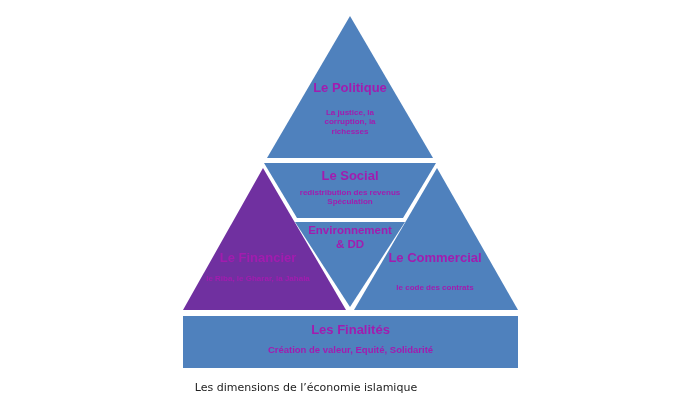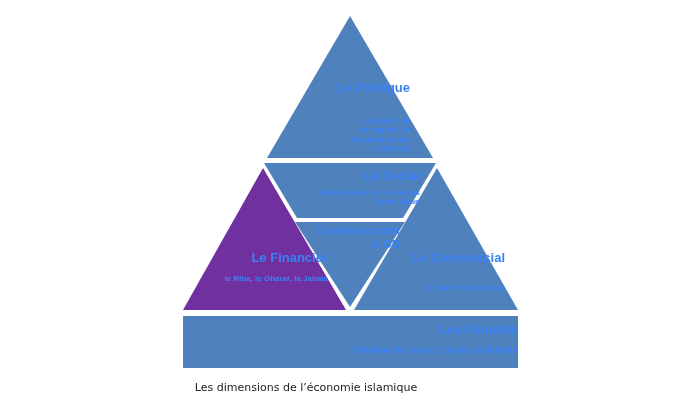--- a/index.html
+++ b/index.html
@@ -1,43 +1,42 @@
 <!DOCTYPE html>
 <html><head>
 <meta charset="utf-8">
 <style>
   html, body { margin: 0; padding: 0; background: #ffffff; }
   body { width: 700px; height: 402px; position: relative; overflow: hidden;
          font-family: "Liberation Sans", sans-serif; }
   svg.diagram { position: absolute; left: 0; top: 0; width: 700px; height: 402px; }
-  .lbl { position: absolute; color: #3b82f6; text-align: right; font-weight: bold;
+  .lbl { position: absolute; color: #a21caf; text-align: center; font-weight: bold;
          font-family: "Liberation Sans", sans-serif; line-height: 1.2; }
   .title { font-size: 13px; }
   .sub { font-size: 8px; }
   .caption { position: absolute; left: 0; width: 612px; top: 381px; text-align: center;
              font-size: 11px; color: #222; font-family: "DejaVu Sans", sans-serif; }
 </style>
 </head>
 <body>
 
 <svg class="diagram" viewBox="0 0 700 402">
   <polygon points="350,16 433,158 267,158" fill="#4f81bd"></polygon>
   <polygon points="264,163 436,163 403,218 297,218" fill="#4f81bd"></polygon>
   <polygon points="295,222 405,222 350,307" fill="#4f81bd"></polygon>
   <polygon points="263,168 346,310 183,310" fill="#7030a0"></polygon>
   <polygon points="437,168 518,310 354,310" fill="#4f81bd"></polygon>
   <rect x="183" y="316" width="335" height="52" fill="#4f81bd"></rect>
 </svg>
 
 <div class="lbl" style="left:290px;width:120px;top:80px;">
   <div class="title">Le Politique</div>
-  <div class="sub" style="margin-top:20px;">
+  <div class="sub" style="margin-top:12px;">
     <div>La justice, la</div>
     <div>corruption, la</div>
-    <div>Répartition des</div>
     <div>richesses</div>
   </div>
 </div>
 
 <div class="lbl" style="left:280px;width:140px;top:168px;">
   <div class="title">Le Social</div>
   <div class="sub" style="margin-top:4px;">
     <div>redistribution des revenus</div>
     <div>Spéculation</div>
   </div>

